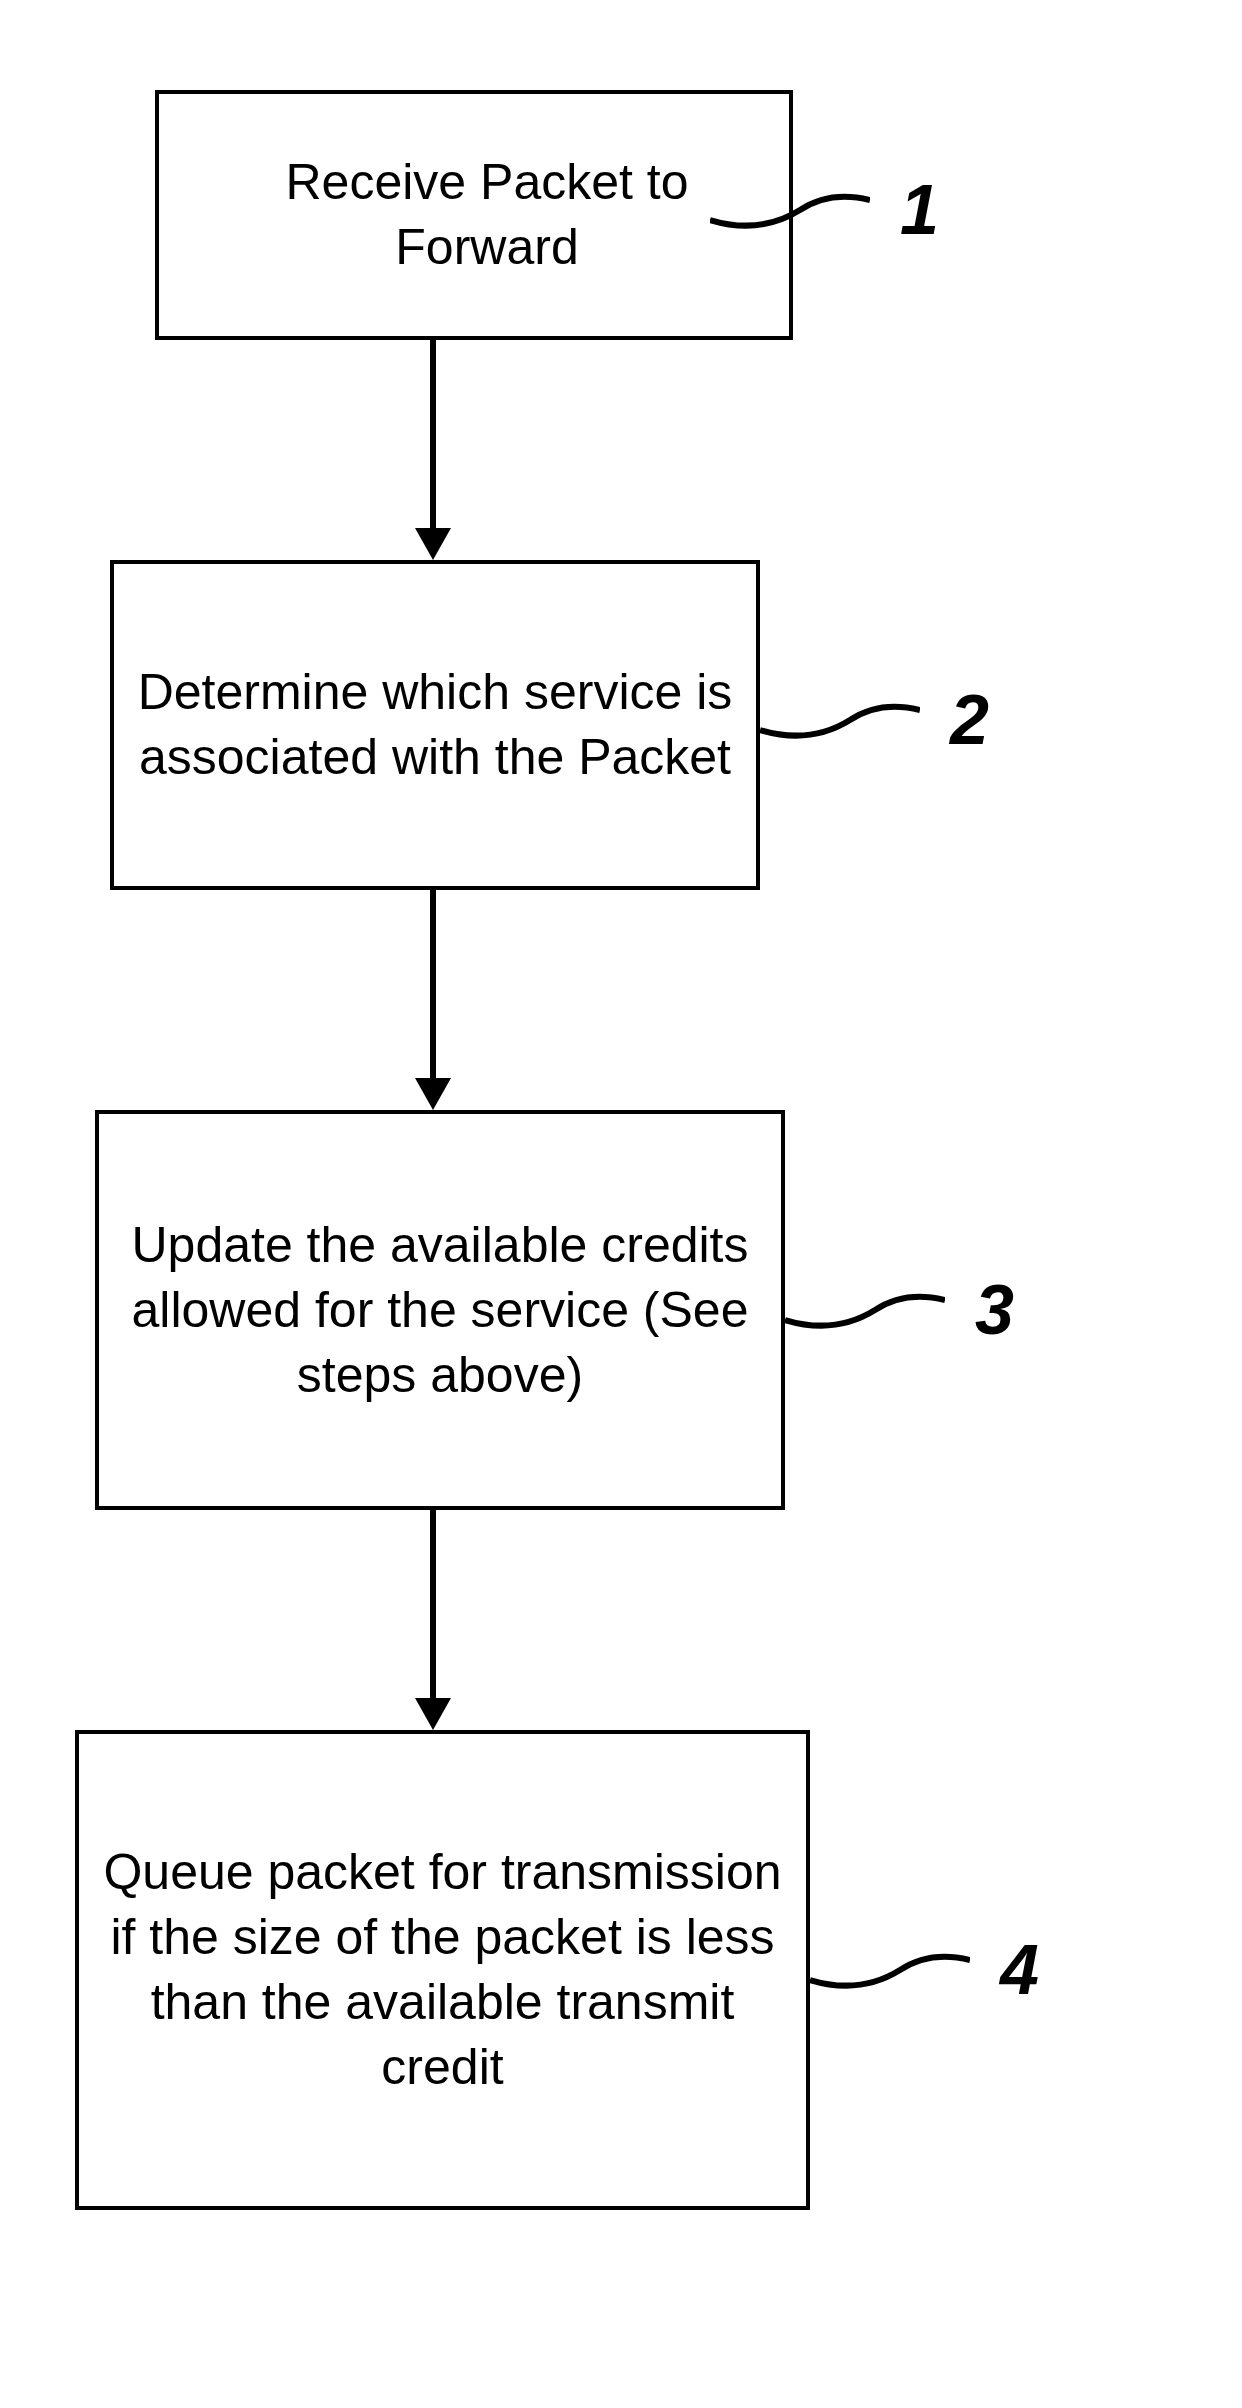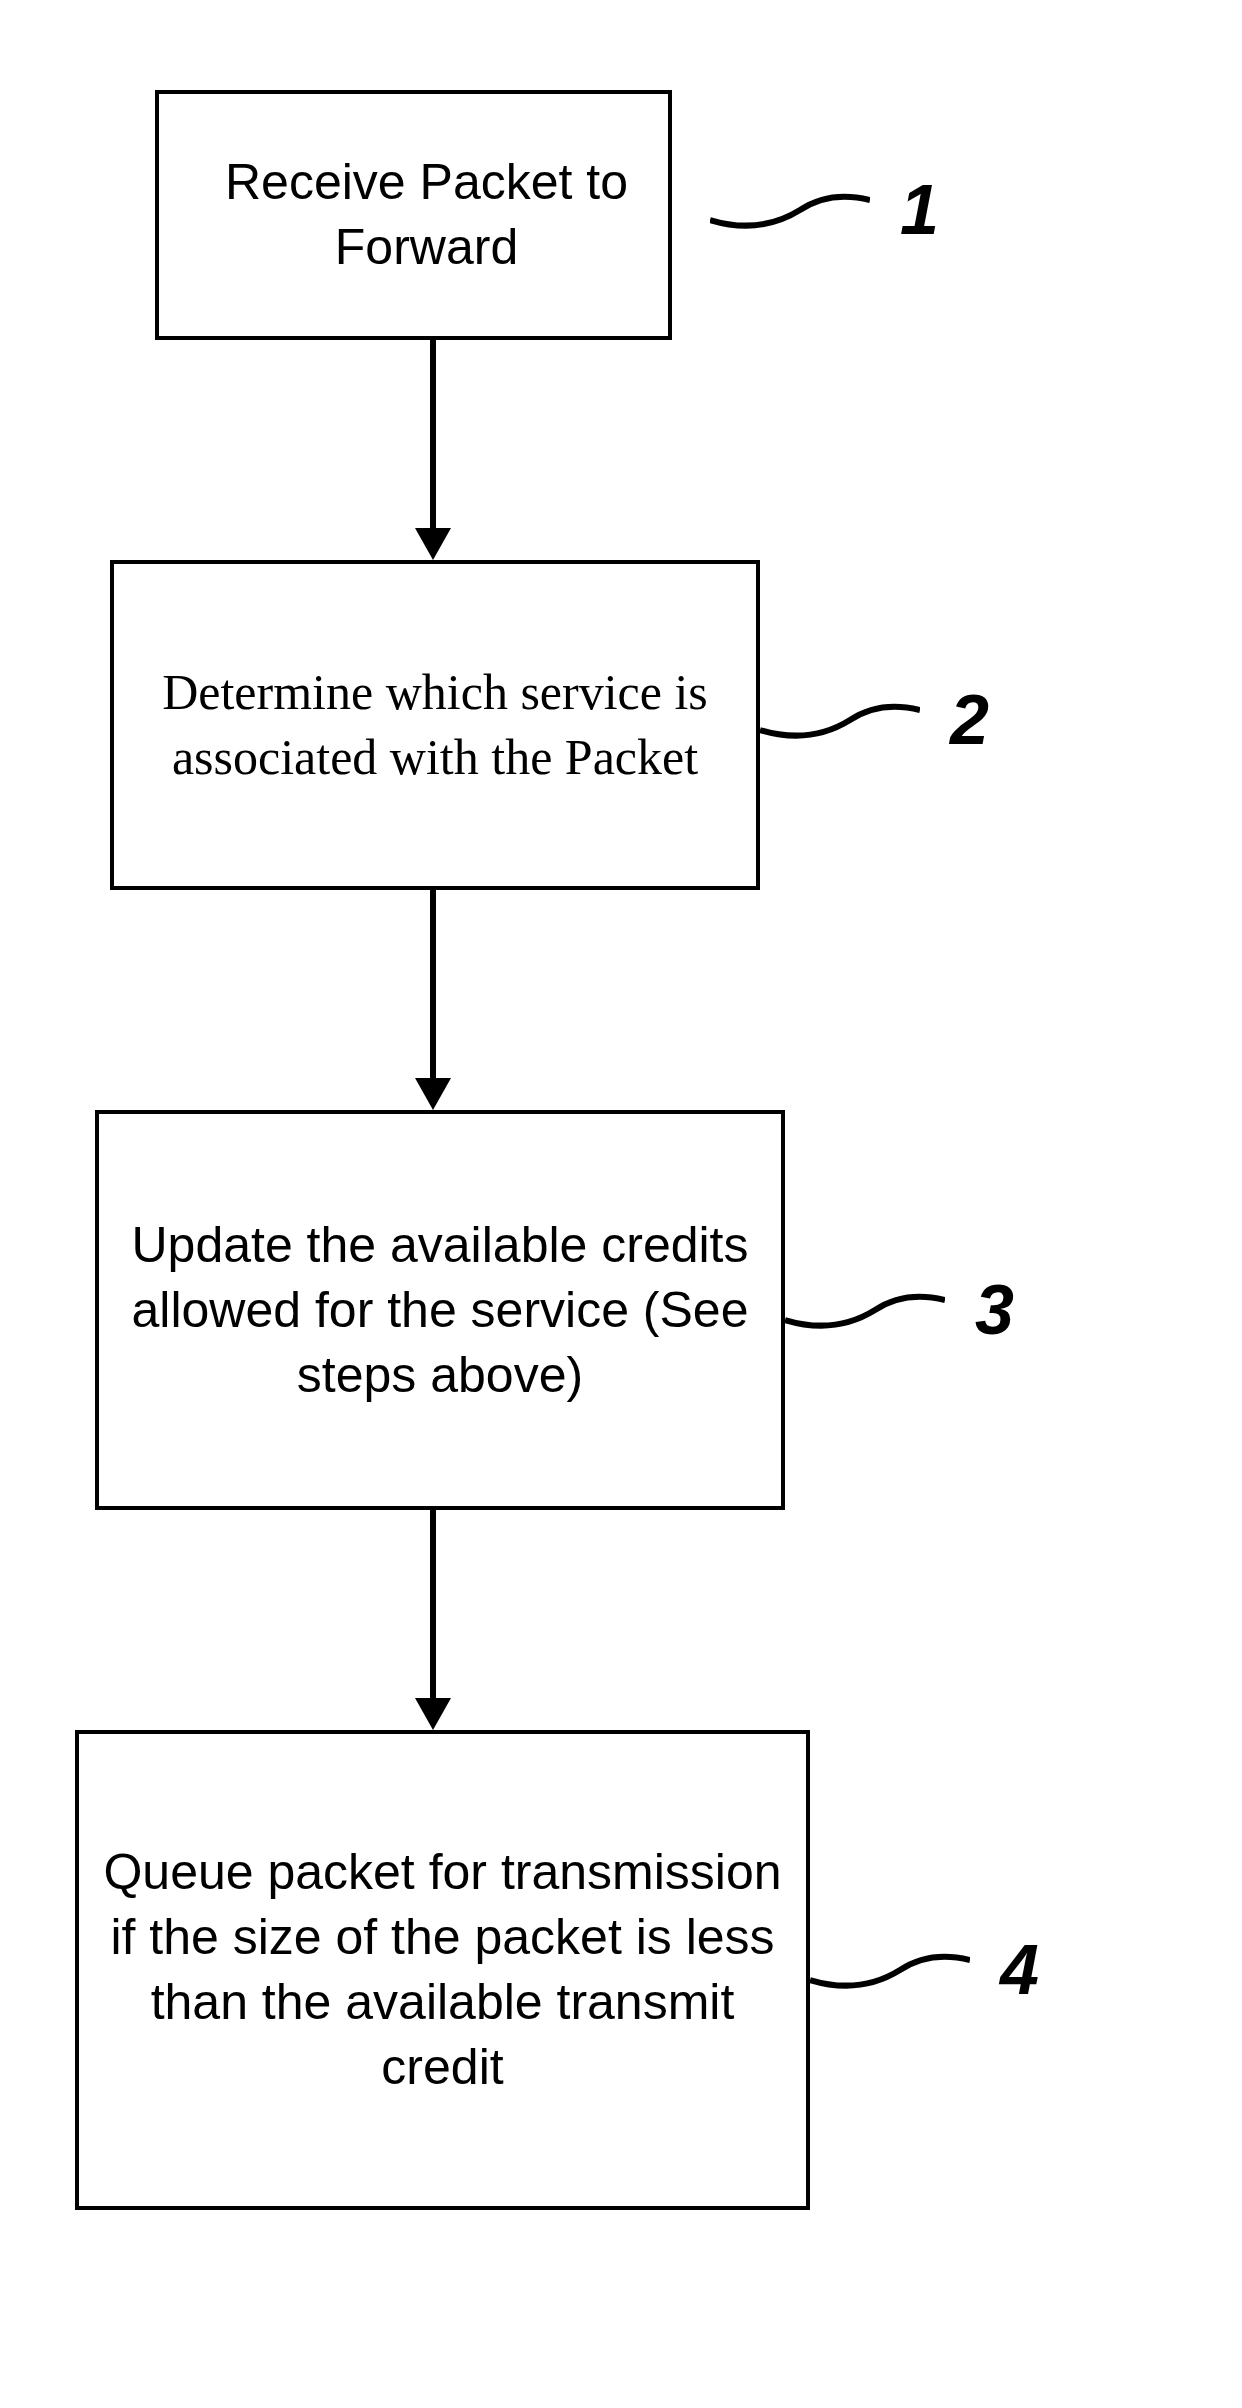--- a/index.html
+++ b/index.html
@@ -52,34 +52,34 @@
     .connector {
       position: absolute;
     }
     .connector svg {
       display: block;
     }
   </style>
 </head>
 <body>
 
-<div class="flow-box" style="left:155px; top:90px; width:517px; height:250px;padding-left:46px;">
+<div class="flow-box" style="left:155px; top:90px; width:638px; height:250px;padding-left:46px;">
   <div class="flow-box-text">Receive Packet to Forward</div>
 </div>
 <div class="connector" style="left:710px; top:180px;">
   <svg width="160" height="60">
     <path d="M 0 40 Q 50 55 90 30 Q 120 10 160 20" stroke="#000" stroke-width="6" fill="none"></path>
   </svg>
 </div>
 <div class="label" style="left:900px; top:170px;">1</div>
 
 <div class="arrow-line" style="left:430px; top:340px; height:190px;"></div>
 <div class="arrow-head" style="left:415px; top:528px;"></div>
 
-<div class="flow-box" style="left:110px; top:560px; width:650px; height:330px;font-family:Liberation Serif, serif;">
+<div class="flow-box" style="left:110px; top:560px; width:650px; height:330px;">
   <div class="flow-box-text">Determine which service is associated with the Packet</div>
 </div>
 <div class="connector" style="left:760px; top:690px;">
   <svg width="160" height="60">
     <path d="M 0 40 Q 50 55 90 30 Q 120 10 160 20" stroke="#000" stroke-width="6" fill="none"></path>
   </svg>
 </div>
 <div class="label" style="left:950px; top:680px;">2</div>
 
 <div class="arrow-line" style="left:430px; top:890px; height:190px;"></div>

